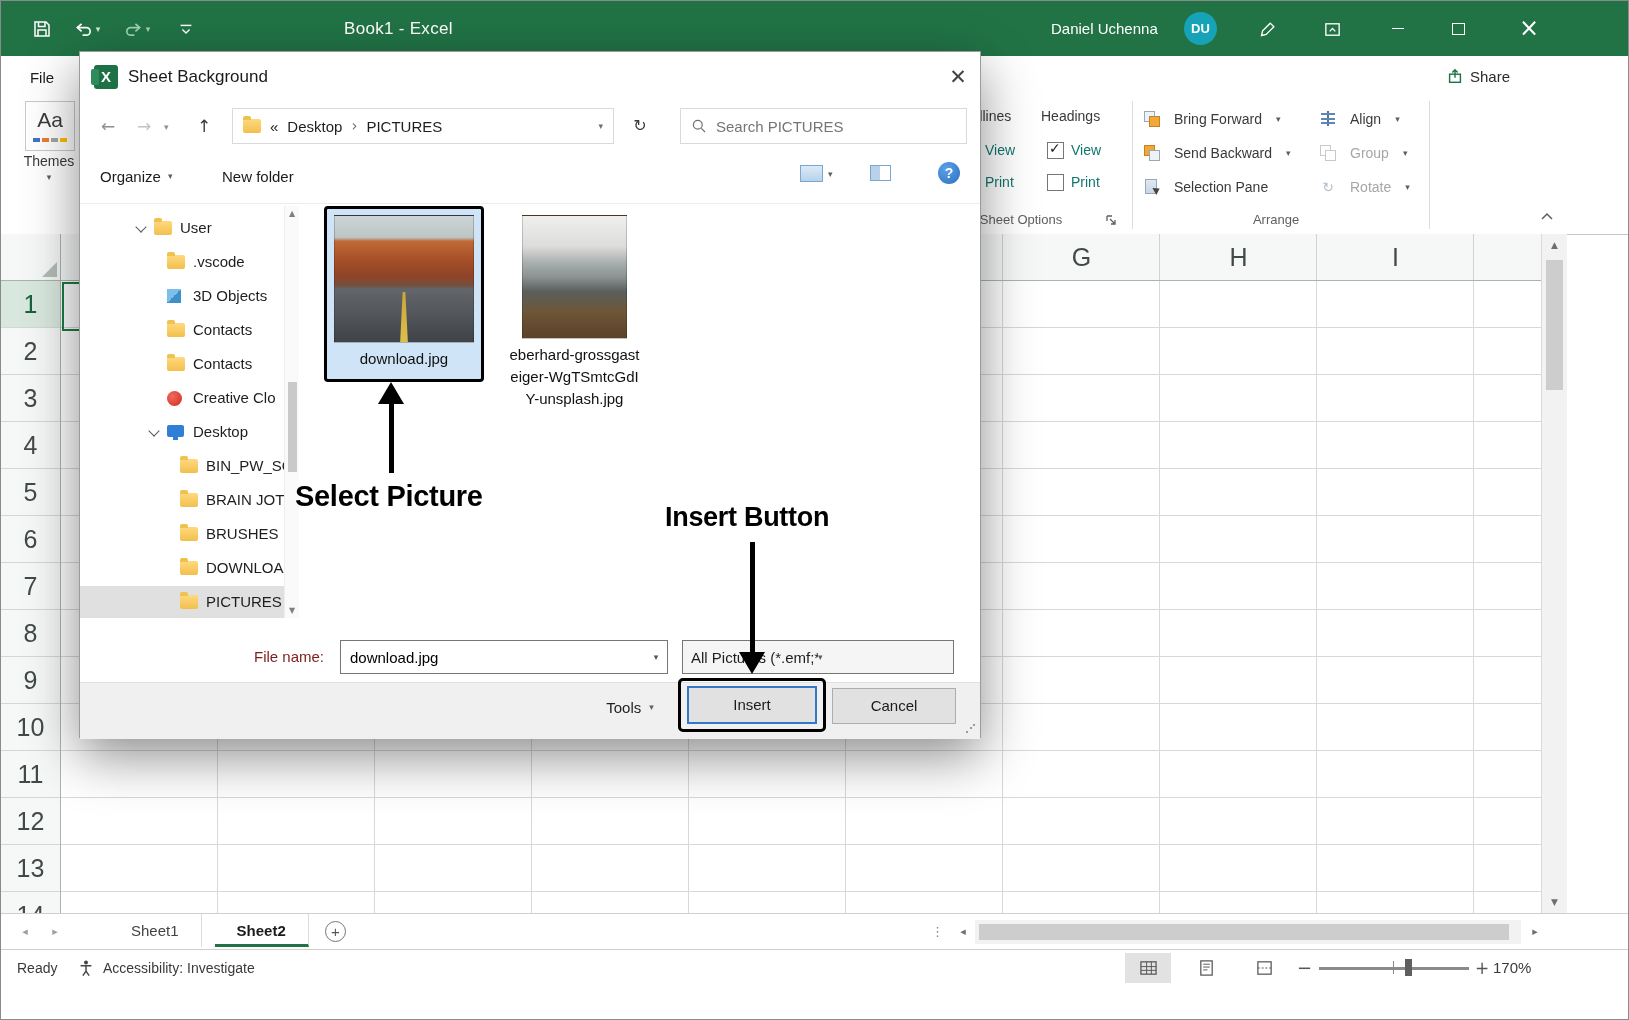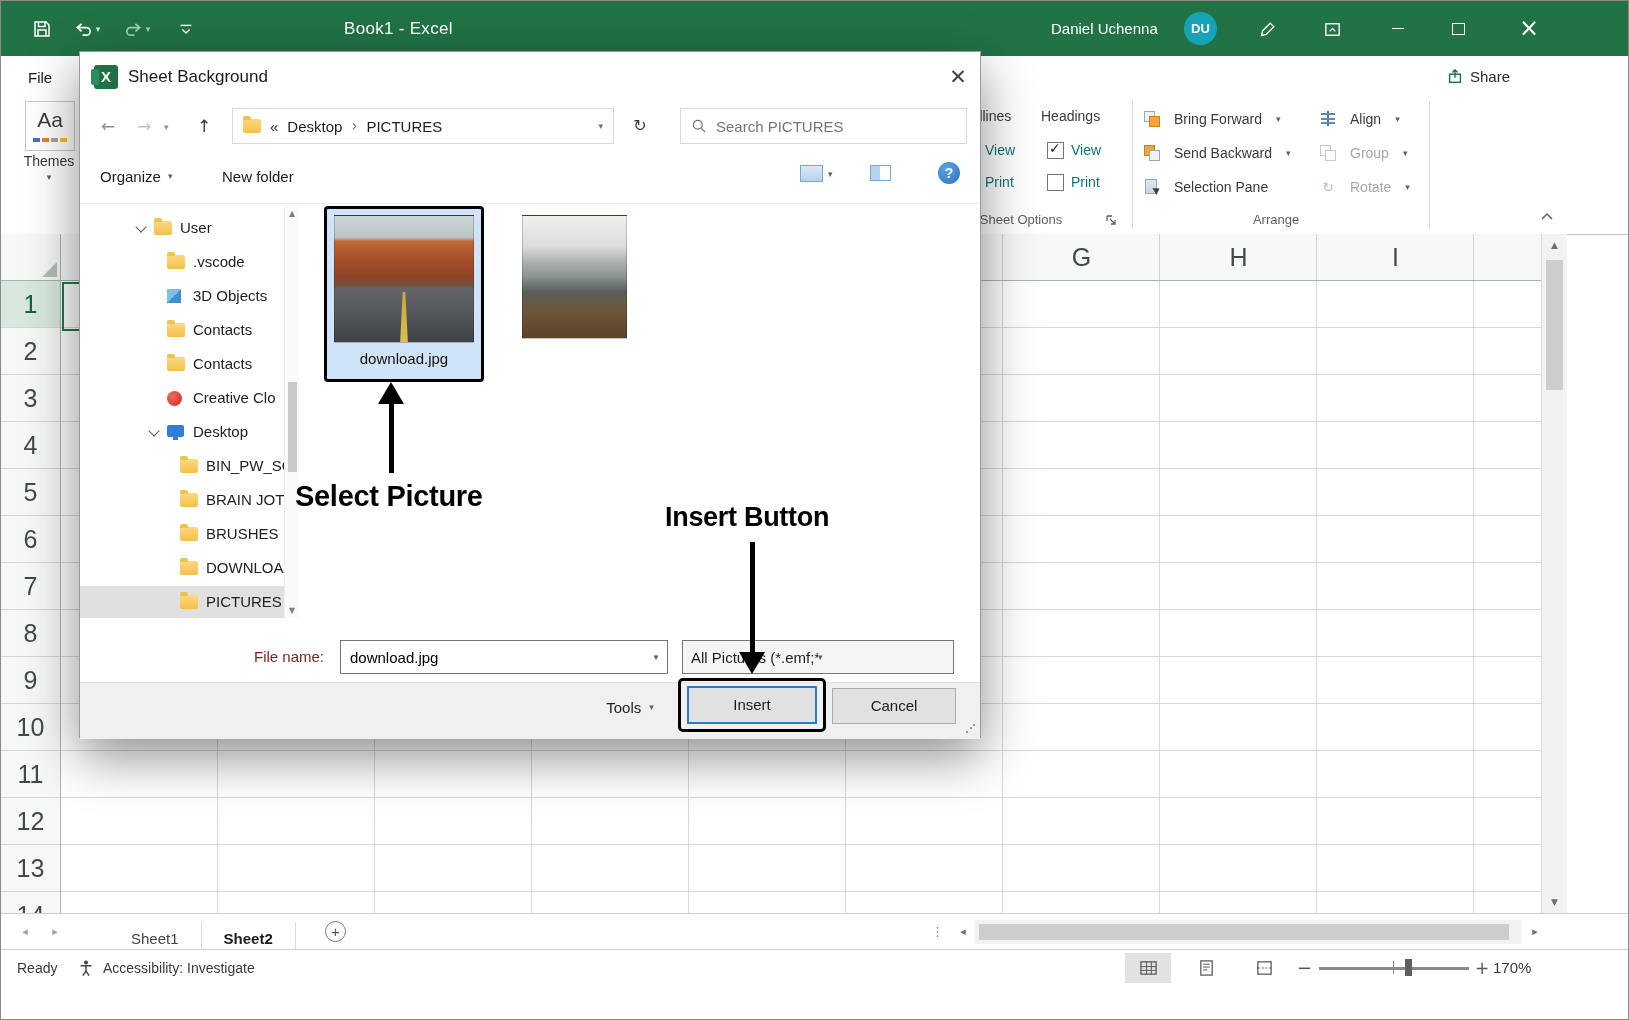--- a/index.html
+++ b/index.html
@@ -16,21 +16,21 @@
   #tb-search .ph{color:#e3f0e8;font-size:15px;margin-left:12px;}
   #user-name{left:1050px;top:0;height:55px;line-height:55px;color:#fff;font-size:15px;}
   #avatar{left:1183px;top:11px;width:33px;height:33px;border-radius:50%;background:#16a3b7;color:#fff;font-size:13px;font-weight:bold;text-align:center;line-height:33px;}
   .winbtn{top:0;width:50px;height:55px;display:flex;align-items:center;justify-content:center;color:#fff;}
   #min-bar{width:12px;border-top:1.6px solid #fff;display:inline-block;}
   #max-box{width:11px;height:10px;border:1.4px solid #fff;display:inline-block;}
   #close-x{font-size:24px;line-height:55px;}
 
   
   #ribbon{left:0;top:55px;width:100%;height:178px;background:#fff;border-bottom:1px solid #c6c6c6;}
-  #file-tab{left:27px;top:7px;width:52px;height:30px;line-height:30px;font-size:15px;color:#1b1b1b;}
+  #file-tab{left:15px;top:7px;width:52px;height:30px;line-height:30px;text-align:center;font-size:15px;color:#1b1b1b;}
   #share-btn{left:1445px;top:4px;height:32px;display:flex;align-items:center;gap:6px;font-size:15px;color:#2b2b2b;}
   #themes-box{left:24px;top:45px;width:48px;height:48px;border:1px solid #c9c9c9;text-align:center;}
   #themes-aa{font-size:21px;color:#3c3c3c;line-height:36px;}
   .theme-dots{display:flex;gap:2px;justify-content:center;}
   .theme-dots i{width:7px;height:4px;display:block;}
   #themes-label{left:6px;top:97px;width:84px;text-align:center;font-size:14px;color:#3a3a3a;}
   #themes-caret{left:32px;top:116px;width:32px;text-align:center;font-size:9px;color:#5f5f5f;}
   .grp-sep{top:45px;width:1px;height:128px;background:#dcdcdc;}
   .grp-label{top:156px;font-size:13px;color:#5f5f5f;text-align:center;}
   .rb-head{font-size:14px;color:#3a3a3a;}
@@ -65,21 +65,21 @@
   .row-header.selected{background:#d9e8df;color:#17633b;}
   #cells{left:60px;top:280px;width:1480px;height:632px;background-image:repeating-linear-gradient(to right,transparent 0 156px,#d8d8d8 156px 157px),repeating-linear-gradient(to bottom,transparent 0 46px,#d8d8d8 46px 47px);}
   #sel-frag{left:61px;top:281px;width:19px;height:45px;border:2px solid #1a7f43;border-right:none;z-index:2;}
   #v-scroll{left:1540px;top:233px;width:26px;height:679px;background:#f2f2f2;border-left:1px solid #d9d9d9;box-sizing:border-box;}
   #v-scroll .arrow{position:absolute;left:0;width:100%;text-align:center;font-size:9px;color:#6f6f6f;}
   #v-thumb{position:absolute;left:4px;top:26px;width:17px;height:130px;background:#cdcdcd;}
 
   
   #tabbar{left:0;top:912px;width:100%;height:36px;background:#fff;border-top:1px solid #cfcfcf;box-sizing:border-box;}
   .tabnav{top:0;height:36px;line-height:36px;font-size:11px;color:#9f9f9f;width:24px;text-align:center;}
-  #sheet-tabs{left:108px;top:8px;height:36px;display:flex;}
+  #sheet-tabs{left:108px;top:0;height:36px;display:flex;gap:13px;}
   .sheet-tab{height:33px;line-height:33px;padding:0 22px;font-size:15px;color:#444;border-right:1px solid #dcdcdc;background:#fff;box-sizing:border-box;}
   .sheet-tab.active{font-weight:bold;color:#1b1b1b;border-bottom:3px solid #217346;}
   #add-sheet{left:324px;top:7px;width:21px;height:21px;border:1.4px solid #767676;border-radius:50%;text-align:center;line-height:19px;color:#555;font-size:15px;box-sizing:border-box;}
   #tab-dots{left:930px;top:0;height:36px;line-height:36px;color:#8a8a8a;font-size:13px;}
   #h-scroll{left:952px;top:5px;width:592px;height:26px;}
   #h-scroll .arrow{position:absolute;top:0;height:26px;line-height:26px;font-size:11px;color:#6f6f6f;width:20px;text-align:center;}
   #h-track{position:absolute;left:22px;top:1px;width:546px;height:24px;background:#f2f2f2;}
   #h-thumb{position:absolute;left:4px;top:4px;width:530px;height:16px;background:#cdcdcd;}
 
   
@@ -475,20 +475,21 @@
 
     <div class="abs" id="file-list">
         <div class="file-item selected annotated" style="left: 25px; width: 160px;">
           <div class="thumb autumn-road" style="width: 140px; height: 128px;">
             <div class="road-line"></div>
           </div>
           <div class="file-label">download.jpg</div>
         </div>
         <div class="file-item" style="left: 203px; width: 145px;">
           <div class="thumb foggy-mountain" style="width: 105px; height: 124px;"></div>
+          <div class="file-label">eberhard-grossgasteiger-WgTSmtcGdIY-unsplash.jpg</div>
         </div>
       </div>
 
     <div class="abs anno-head head-up" style="left:298px;top:330px;"></div>
     <div class="abs anno-line" style="left:309px;top:351px;height:70px;"></div>
     <div class="abs anno-text" style="left:215px;top:428px;font-size:29px;">Select Picture</div>
     <div class="abs anno-text" style="left:585px;top:450px;font-size:27px;">Insert Button</div>
     <div class="abs anno-line" style="left:670px;top:490px;height:110px;"></div>
     <div class="abs anno-head head-down" style="left:659px;top:600px;"></div>
 

